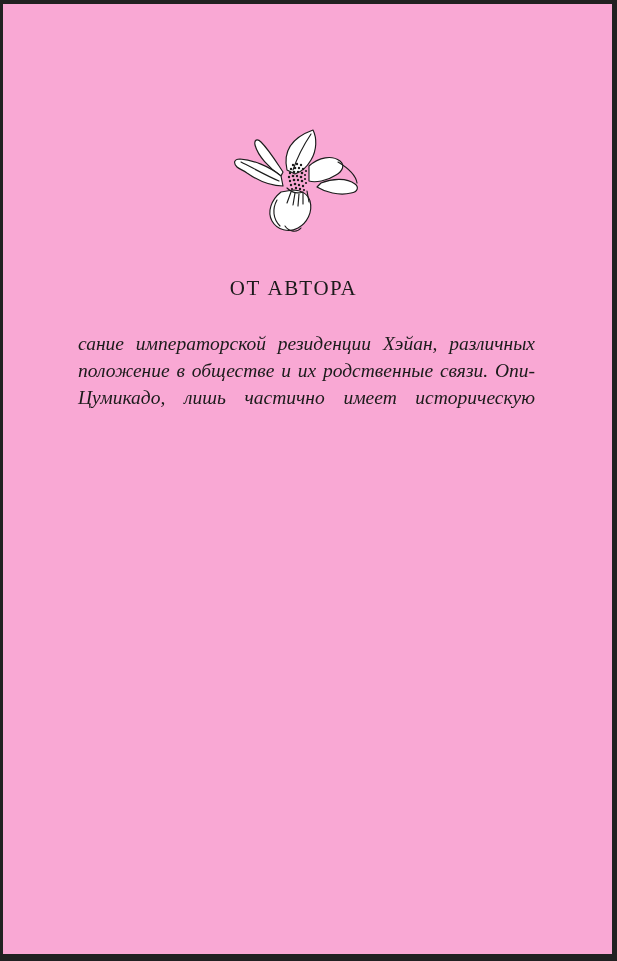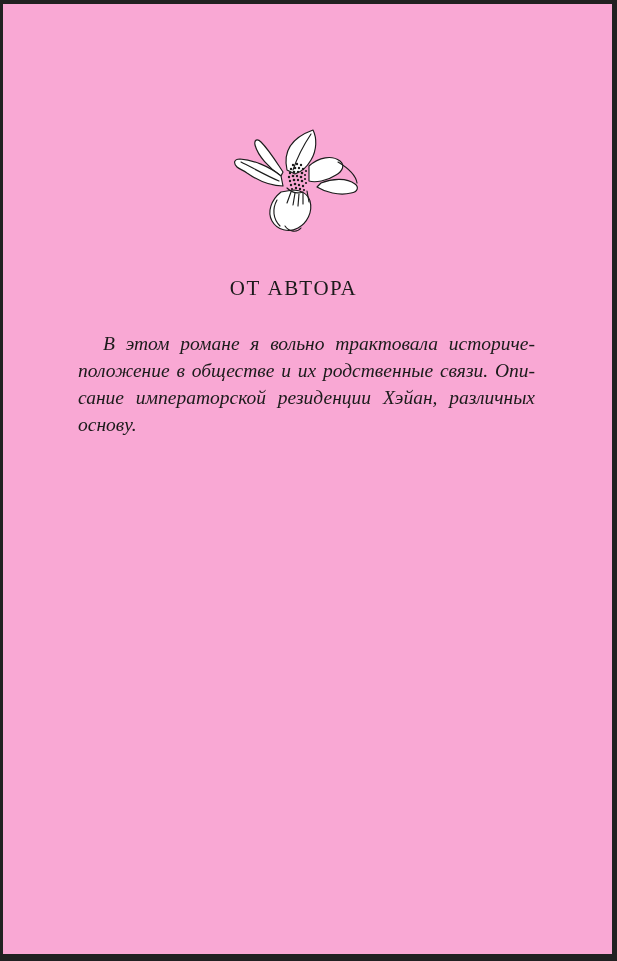--- a/index.html
+++ b/index.html
@@ -140,20 +140,19 @@
         <circle cx="78" cy="78" r="1.2"></circle>
       <circle cx="67" cy="81" r="1.1"></circle>
         <circle cx="71" cy="80" r="1.2"></circle>
         <circle cx="75" cy="81" r="1.2"></circle>
       <circle cx="79" cy="82" r="1.1"></circle>
     </svg>
 
     <h1 class="heading">ОТ АВТОРА</h1>
 
     <div class="author-note">
-      <div class="pline pline-first">В этом романе я вольно трактовала историче-</div>
+      <div class="pline">сание императорской резиденции Хэйан, различных</div>
       <div class="pline">положение в обществе и их родственные связи. Опи-</div>
-      <div class="pline">сание императорской резиденции Хэйан, различных</div>
-      <div class="pline pline-last">основу.</div>
+      <div class="pline">Цумикадо, лишь частично имеет историческую</div>
     </div>
 
   </div>
 </div>
 
 </body></html>

